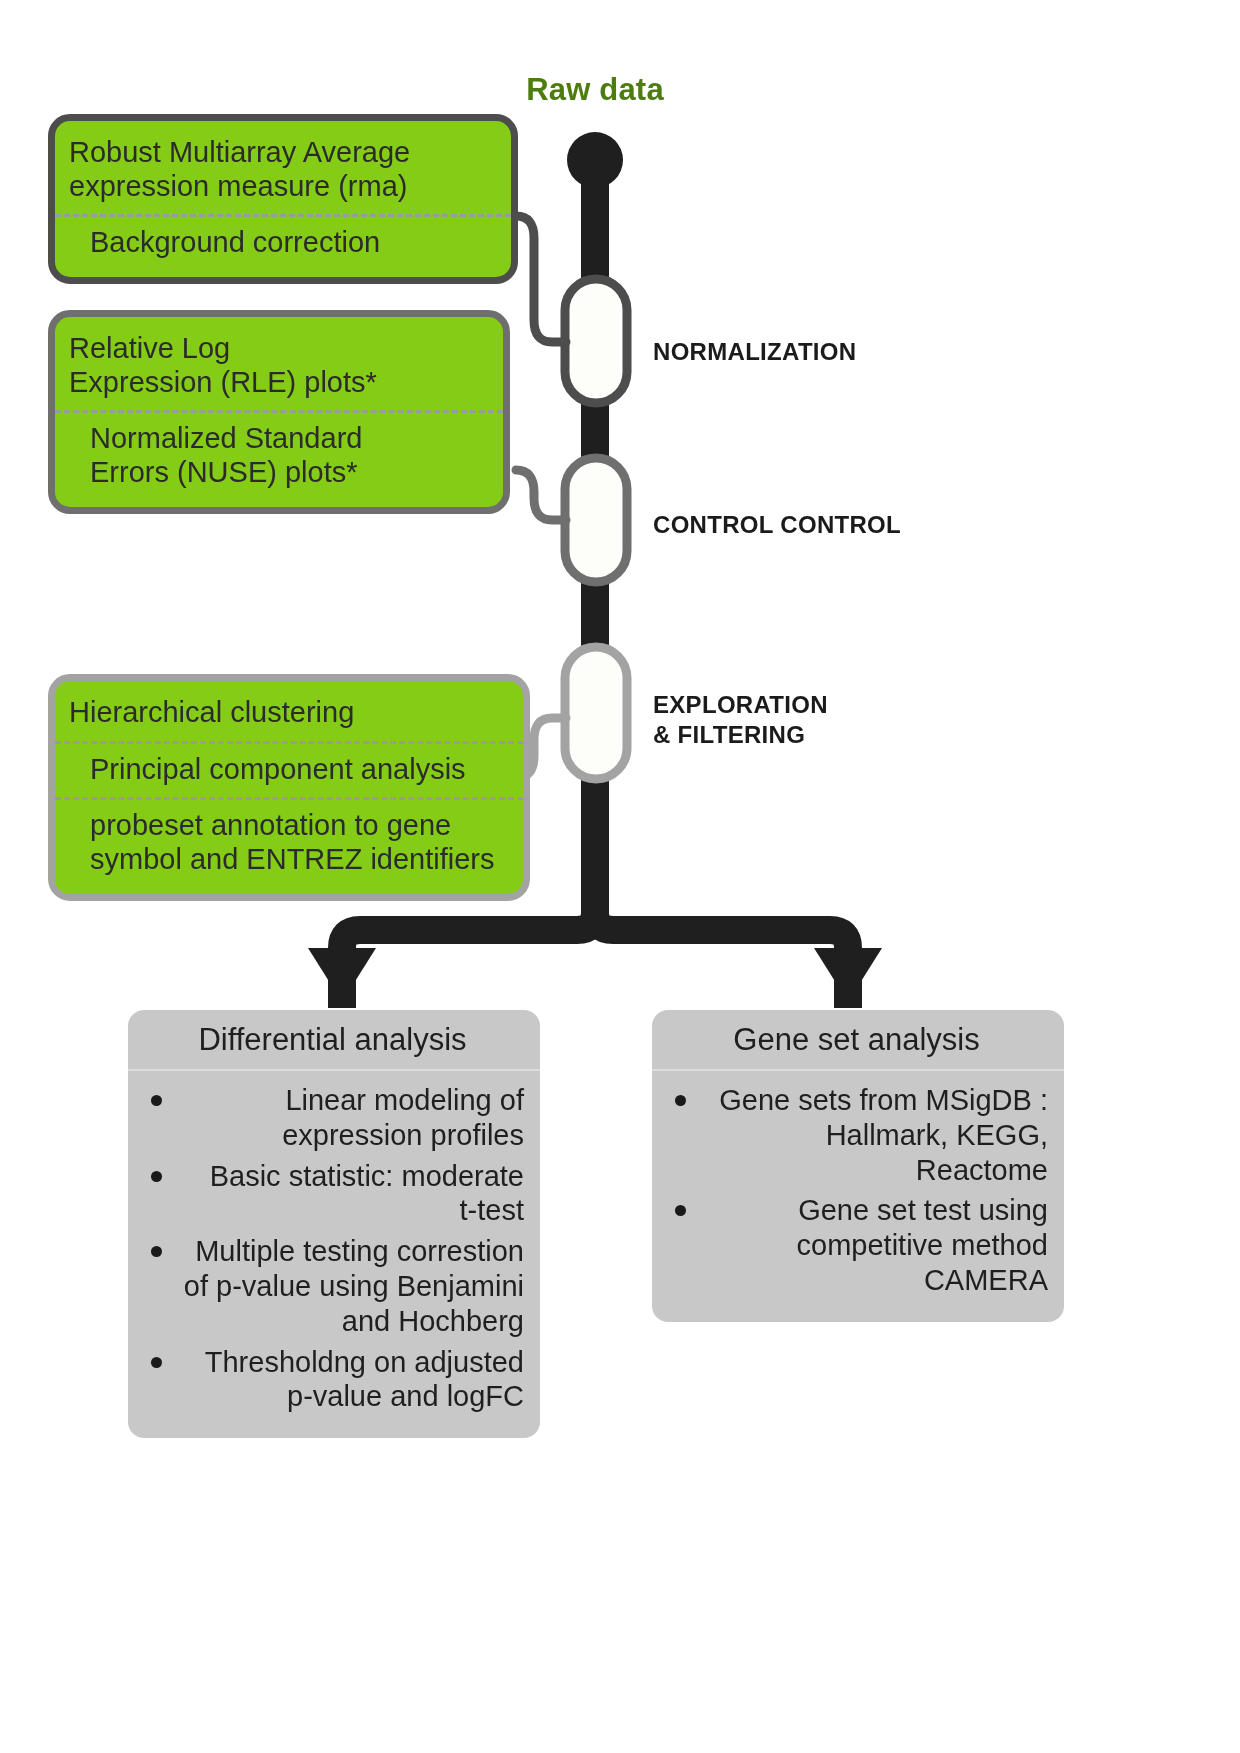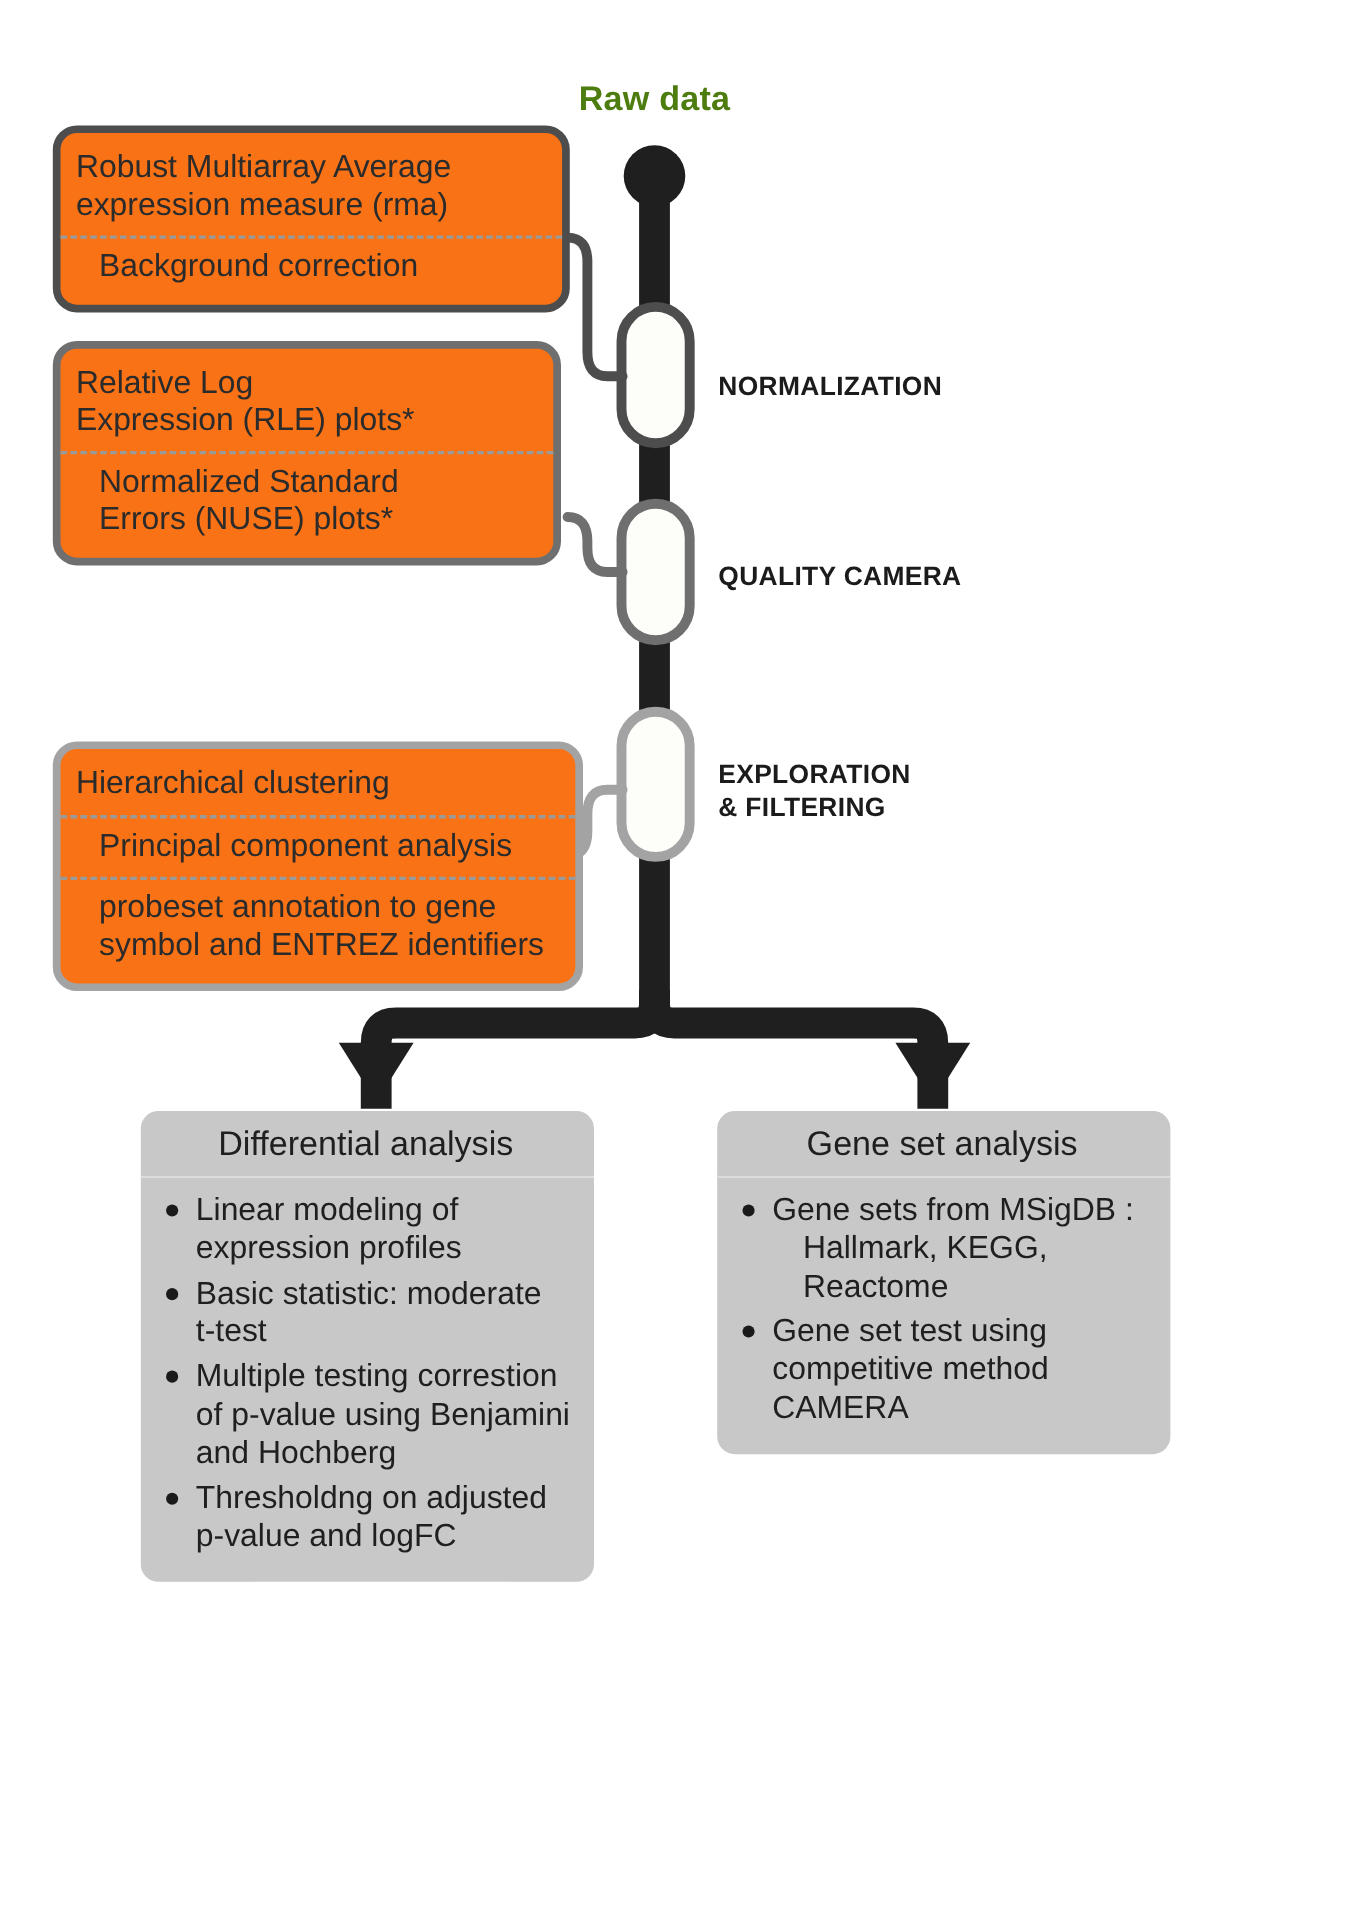--- a/index.html
+++ b/index.html
@@ -18,21 +18,21 @@
     letter-spacing: 0.2px;
     font-family: "Liberation Sans", sans-serif;
   }
 
   
   #spine-svg { position: absolute; left: 0; top: 0; }
 
   
   .stage-box {
     position: absolute;
-    background: #f97316;
+    background: #84cc16;
     border-radius: 22px;
     padding: 6px 0 6px 0;
   }
   .stage-box.dark   { border: 7px solid #4d4d4d; }
   .stage-box.mid    { border: 7px solid #6f6f6f; }
   .stage-box.light  { border: 7px solid #a3a3a3; }
 
   .stage-row {
     font-size: 29px; line-height: 1.16;
     color: #2b2b2b;
@@ -74,21 +74,21 @@
     line-height: 1.20;
     color: #1f1f1f;
     padding-left: 34px;
     margin-bottom: 6px;
   }
   .result-item .bullet {
     position: absolute; left: 7px; top: 12px;
     width: 11px; height: 11px; border-radius: 50%;
     background: #1a1a1a;
   }
-  .result-item .line { display: block; }
+  .result-item .line { display: block; text-align: right; }
 </style>
 </head>
 <body>
 
 <div id="root">
 
   <div id="raw-data-title">Raw data</div>
 
   <svg id="spine-svg" width="1240" height="1753">
 
@@ -156,21 +156,21 @@
     <div class="stage-row">
       <span>Principal component analysis</span>
     </div>
     <div class="stage-row">
       <span>probeset annotation to gene</span>
       <span>symbol and ENTREZ identifiers</span>
     </div>
   </div>
 
   <div class="stage-label" style="left:653px; top:337px;">NORMALIZATION</div>
-  <div class="stage-label" style="left:653px; top:510px;">QUALITY CAMERA</div>
+  <div class="stage-label" style="left:653px; top:510px;">CONTROL CONTROL</div>
   <div class="stage-label" style="left:653px; top:690px;">EXPLORATION
 &amp; FILTERING</div>
 
   <div class="result-panel" style="left:128px; top:1010px; width:412px;">
     <div class="result-header">Differential analysis</div>
     <div class="result-list">
       <div class="result-item">
         <span class="bullet"></span>
         <span class="line">Linear modeling of</span>
         <span class="line">expression profiles</span>

